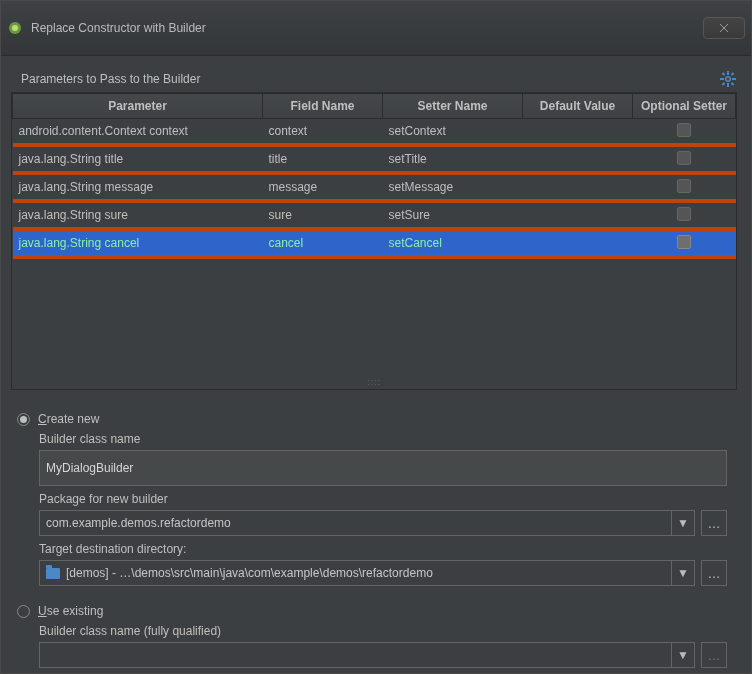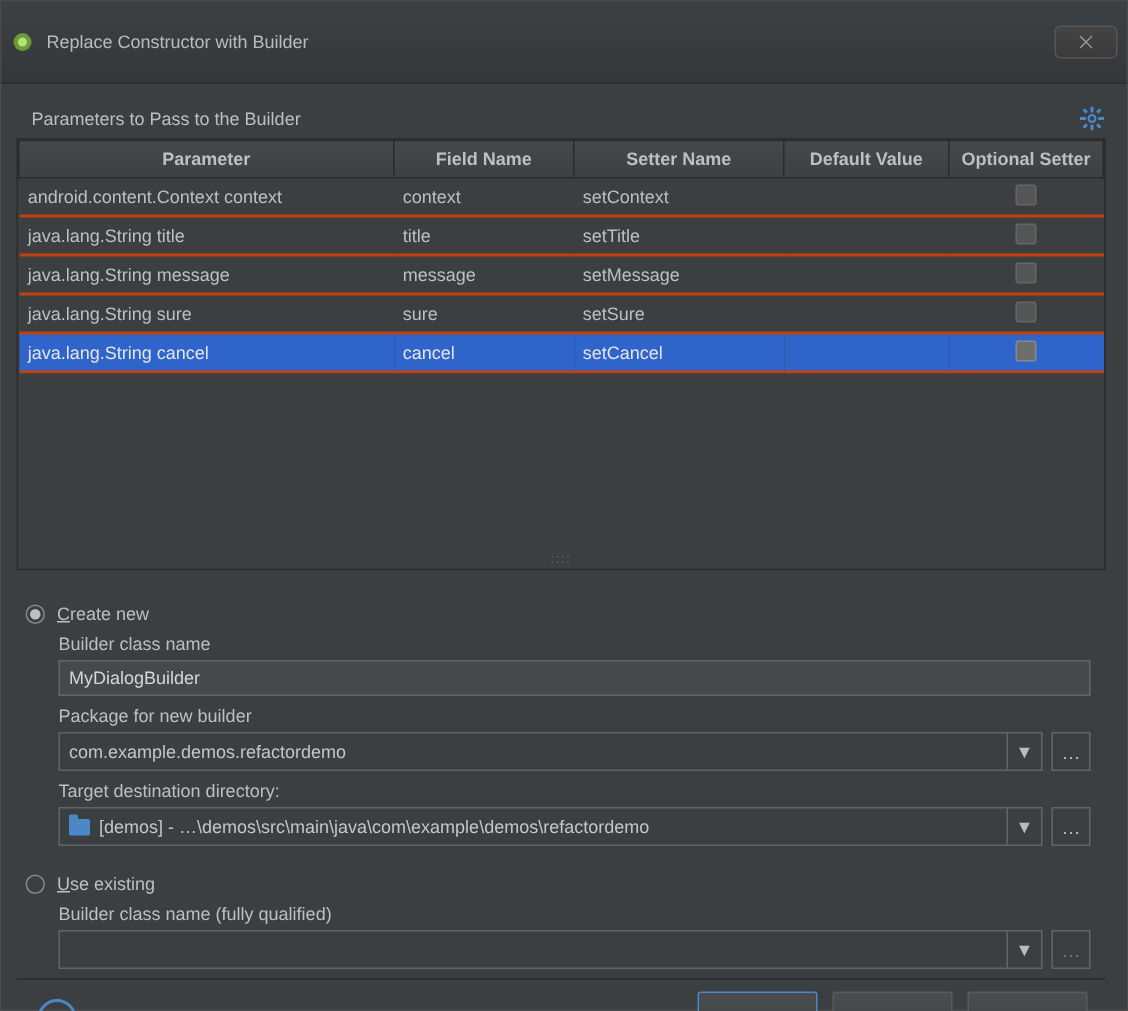--- a/index.html
+++ b/index.html
@@ -8,36 +8,36 @@
   .titlebar .ico{width:16px;height:16px;margin-right:8px;display:flex;align-items:center;justify-content:center}
   .titlebar .title{flex:1;color:#bbbbbb;font-size:12px}
   .win-close{width:40px;height:20px;border:1px solid #555;border-radius:4px;display:flex;align-items:center;justify-content:center;font-size:11px;color:#999;background:linear-gradient(#444,#3a3a3a)}
   .content{flex:1;padding:14px 14px 10px 10px;display:flex;flex-direction:column;position:relative}
   .toprow{display:flex;align-items:center;justify-content:space-between;margin-bottom:4px}
   .toprow .label{color:#bfbfbf;padding-left:10px}
   .gear-btn{width:18px;height:18px;display:flex;align-items:center;justify-content:center;cursor:pointer}
   .table-wrap{border:1px solid #2b2b2b;background:#3c3f41}
   table{width:100%;border-collapse:collapse;font-size:12px}
   th{background:linear-gradient(#45484a,#3e4143);color:#bfbfbf;font-weight:bold;border:1px solid #2b2b2b;padding:3px 6px;text-align:center;height:18px}
-  td{border-bottom:2px solid #c2410c;padding:3px 6px;color:#bfbfbf;height:18px}
-  tr.selected td{background:#2f65ca;color:#e5e5e5}
+  td{border-bottom:4px solid #c2410c;padding:3px 6px;color:#bfbfbf;height:18px}
+  tr.selected td{background:#2f65ca;color:#86efac}
   td.center{text-align:center}
   .cbx{display:inline-block;width:12px;height:12px;border:1px solid #666;background:#555;border-radius:2px}
   tr.selected .cbx{background:#6e6e6e;border-color:#888}
   .table-empty{height:130px;background:#3c3f41;display:flex;align-items:flex-end;justify-content:center;color:#5a5a5a}
   .dots{letter-spacing:1px;color:#6a6a6a;font-size:9px;margin-bottom:2px}
   .form{padding:12px 10px 6px 10px}
   .radio-row{display:flex;align-items:center;margin:10px 0 4px -4px}
   .radio{width:13px;height:13px;border-radius:50%;border:1px solid #888;margin-right:8px;display:flex;align-items:center;justify-content:center;box-sizing:border-box}
   .radio.sel::after{content:"";width:7px;height:7px;border-radius:50%;background:#bfbfbf}
   .mn{color:#bfbfbf}
   .mn .u{text-decoration:underline}
   .field-label{color:#bfbfbf;margin:6px 0 4px 18px}
   .field-row{display:flex;align-items:center;margin-left:18px}
-  .text-input{flex:1;height:24px;border:1px solid #646464;background:#45494a;color:#d6d6d6;padding:0 6px;font-size:12px;box-sizing:border-box}
+  .text-input{flex:1;height:36px;border:1px solid #646464;background:#45494a;color:#d6d6d6;padding:0 6px;font-size:12px;box-sizing:border-box}
   .combo{flex:1;height:26px;border:1px solid #646464;background:#3c3f41;display:flex;align-items:flex-end;box-sizing:border-box}
   .combo .inner{flex:1;padding:0 6px;color:#c6c6c6;display:flex;align-items:center;height:100%}
   .combo .drop{width:22px;height:100%;border-left:1px solid #646464;display:flex;align-items:center;justify-content:center;color:#bbb}
   .combo.disabled .inner{color:#6e6e6e}
   .sq-btn{width:26px;height:26px;border:1px solid #646464;background:#3c3f41;color:#bfbfbf;display:flex;align-items:center;justify-content:center;margin-left:6px;font-size:13px;box-sizing:border-box}
   .sq-btn.dim{color:#777}
   .folder-chip{display:inline-flex;align-items:center;gap:6px}
   .folder-ico{width:14px;height:11px;background:#4a88c7;border-radius:1px;position:relative}
   .folder-ico::before{content:"";position:absolute;top:-3px;left:0;width:6px;height:3px;background:#4a88c7;border-radius:1px 1px 0 0}
   .footer{display:flex;align-items:center;padding:8px 12px 12px 14px;border-top:1px solid #2b2b2b;margin-top:auto}

